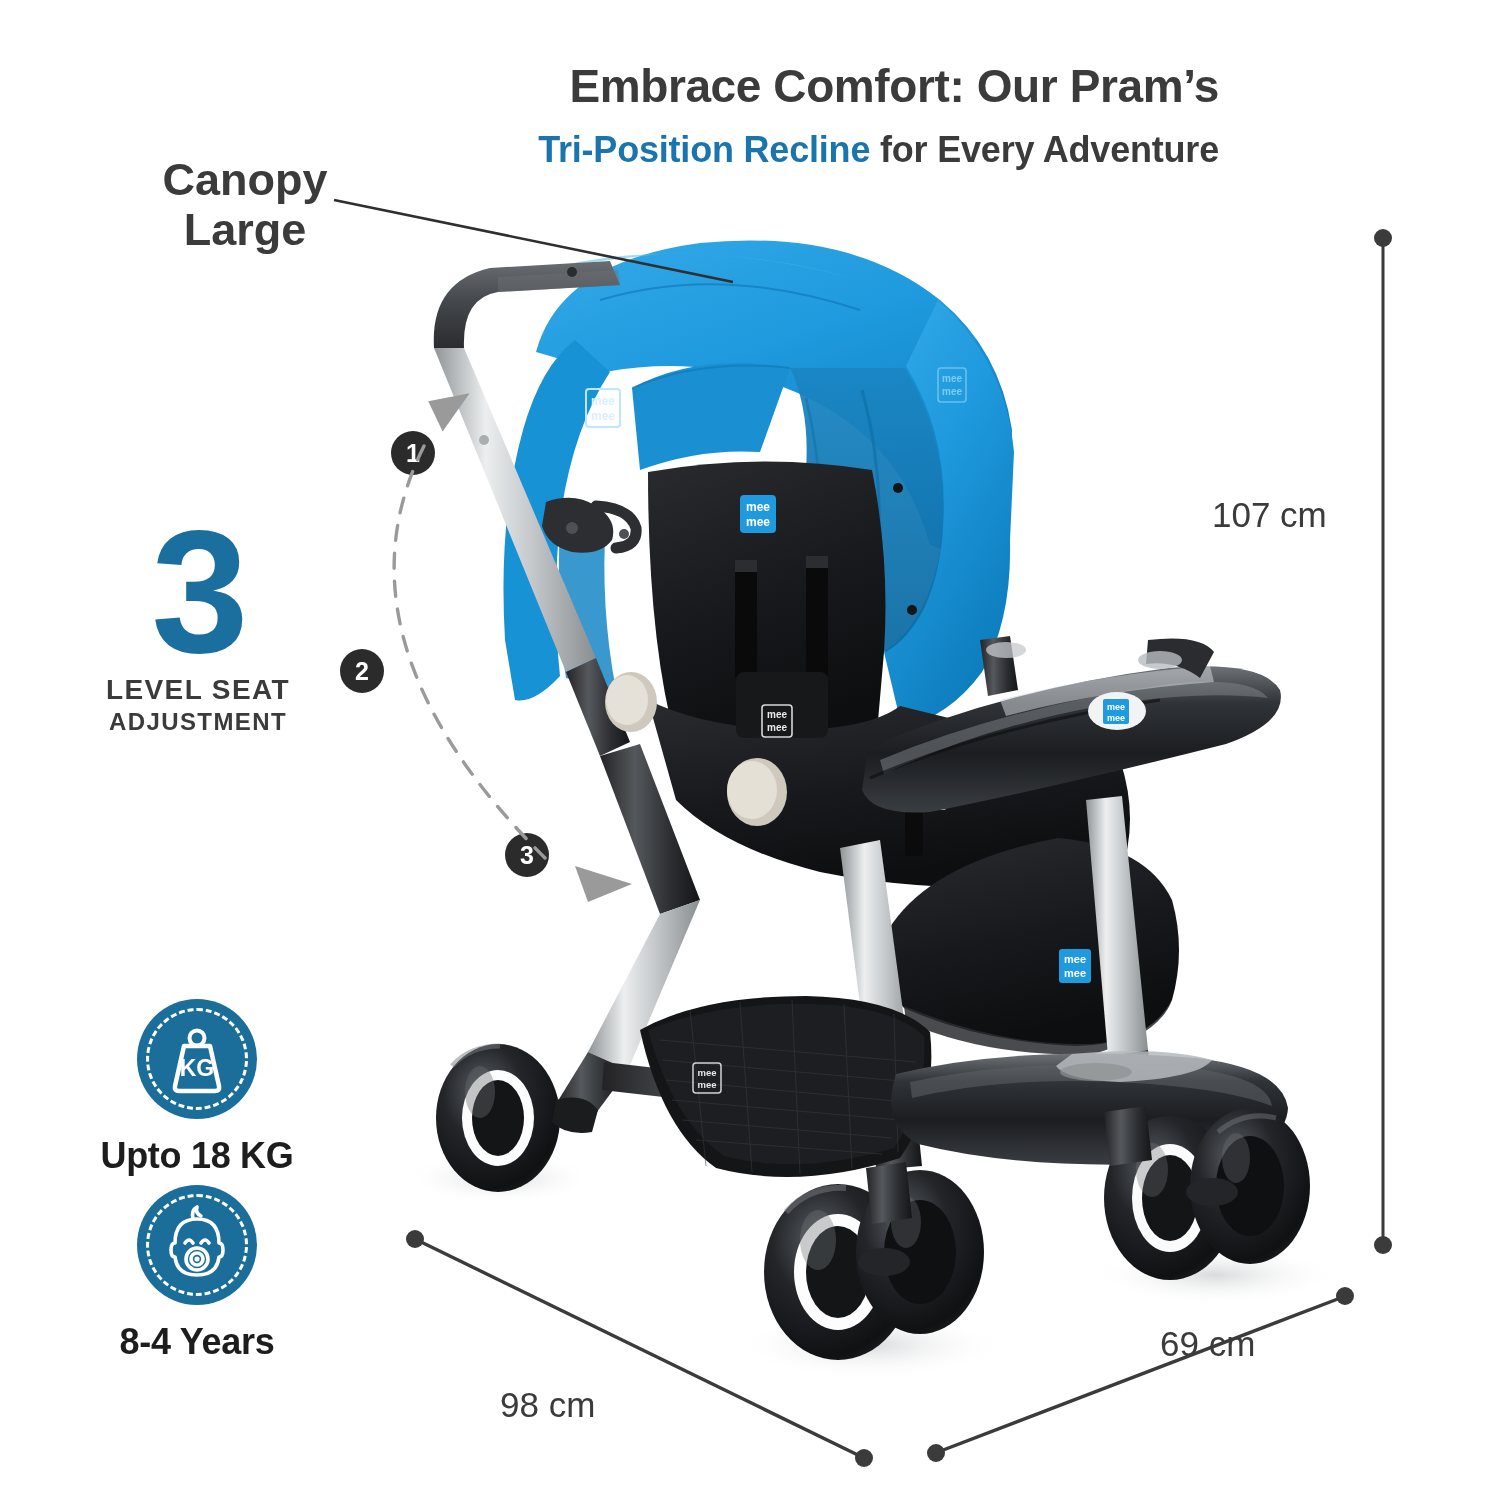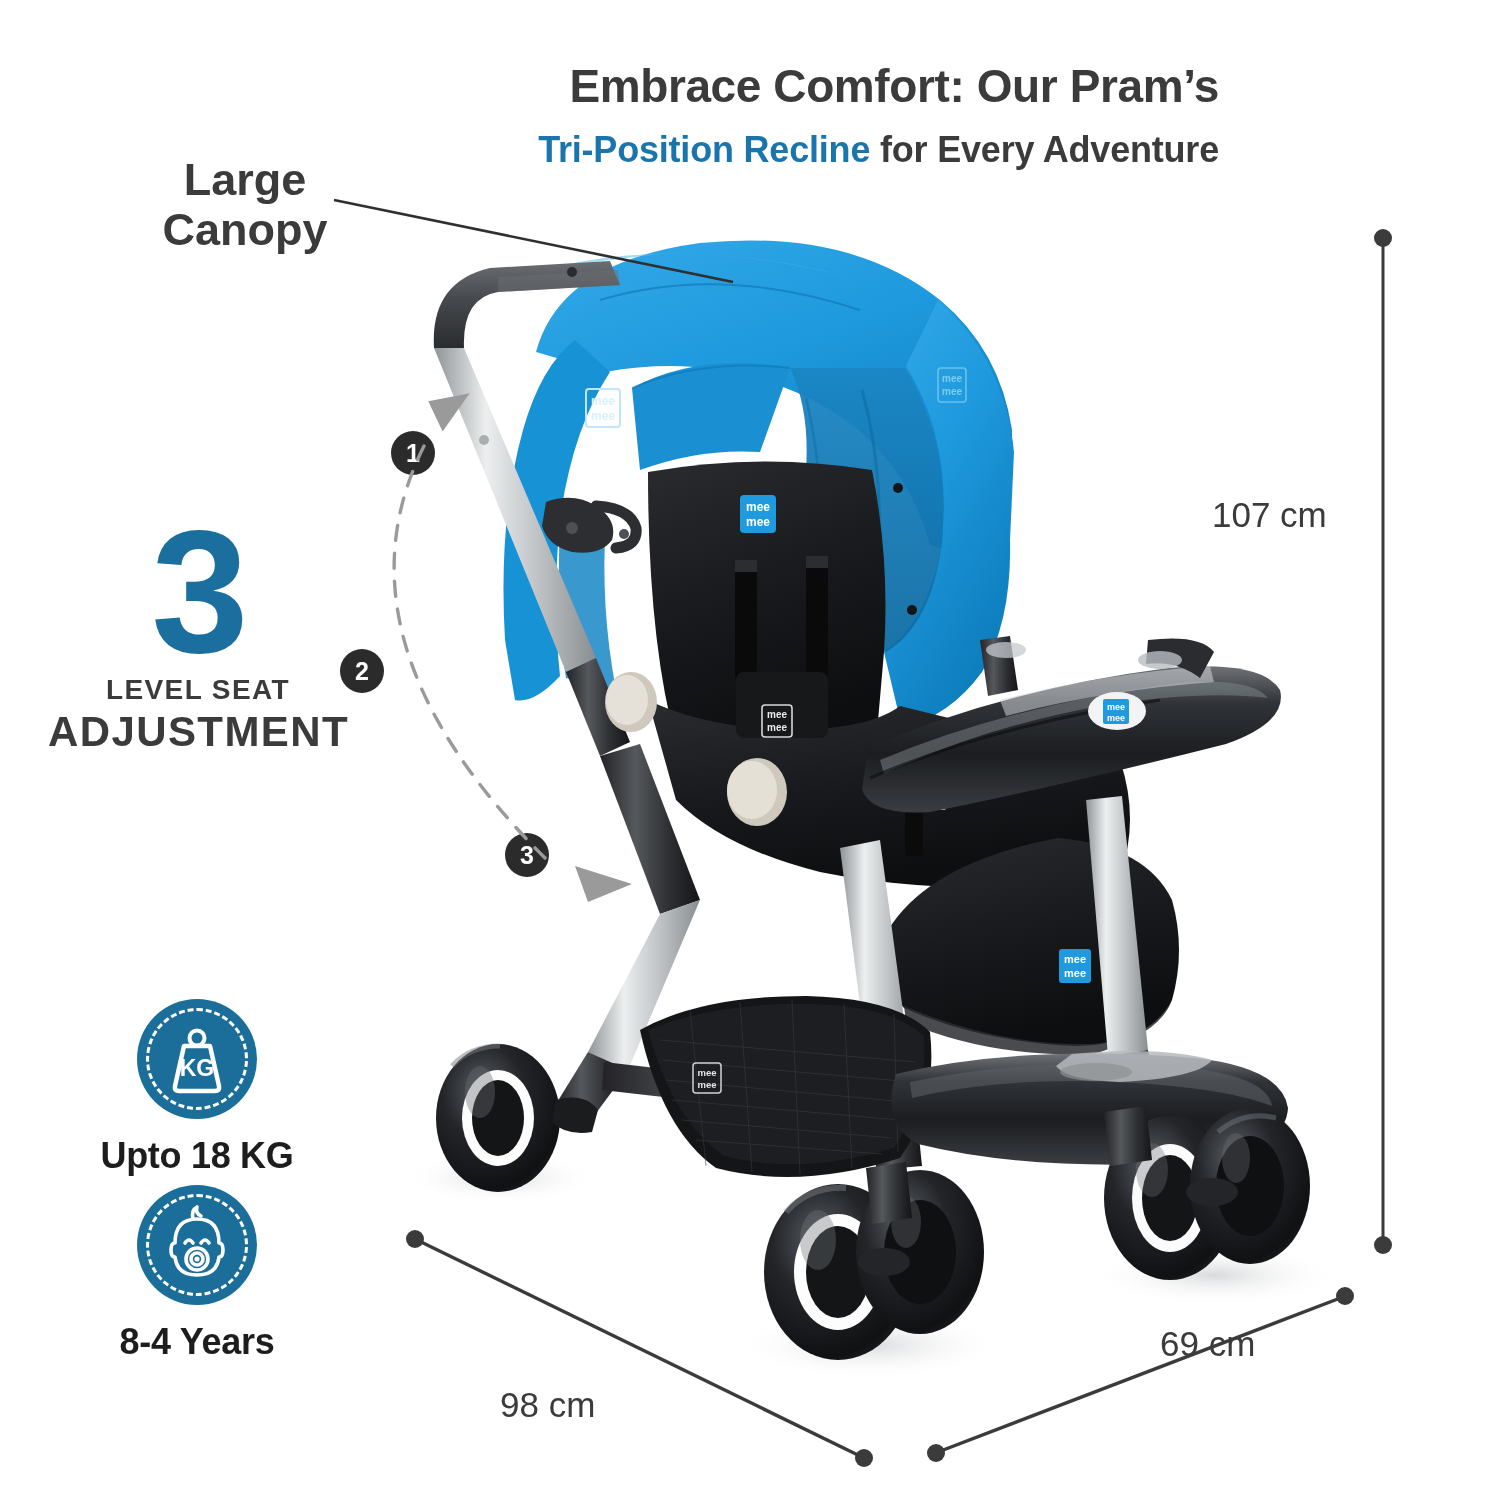--- a/index.html
+++ b/index.html
@@ -12,21 +12,21 @@
   .headline .l2{font-size:36px;font-weight:bold;color:#3b3b3b;letter-spacing:-0.2px;white-space:nowrap;margin-top:20px;}
   .headline .accent{color:#1a75ad;}
 
   
   .callout-canopy{position:absolute;left:120px;top:155px;width:250px;text-align:center;
     font-size:45px;font-weight:bold;color:#3b3b3b;line-height:1.12;}
 
   .three-block{position:absolute;left:48px;top:520px;width:300px;text-align:center;}
   .three-block .big3{font-size:175px;font-weight:bold;color:#1a6f9e;line-height:0.82;letter-spacing:-4px;}
   .three-block .l1{font-size:28px;font-weight:bold;color:#3b3b3b;letter-spacing:1.4px;margin-top:10px;}
-  .three-block .l2{font-size:42px;font-weight:bold;color:#3b3b3b;letter-spacing:1.4px;margin-top:2px;}
+  .three-block .l2{font-size:24px;font-weight:bold;color:#3b3b3b;letter-spacing:1.4px;margin-top:2px;}
 
   .badge-group{position:absolute;left:52px;width:290px;text-align:center;}
   .badge-group.g1{top:999px;}
   .badge-group.g2{top:1185px;}
   .badge-circle{width:120px;height:120px;border-radius:50%;background:#1b6e99;margin:0 auto;position:relative;}
   .badge-dash{position:absolute;left:9px;top:9px;right:9px;bottom:9px;border-radius:50%;
     border:3px dashed #ffffff;box-sizing:border-box;}
   .badge-ico{position:absolute;left:0;top:0;width:120px;height:120px;}
   .badge-label{font-size:36px;font-weight:bold;color:#1d1d1d;margin-top:16px;letter-spacing:-0.3px;text-align:center;}
 
@@ -49,22 +49,22 @@
 <body>
 
 <div id="stage">
 
   <div class="headline">
     <div class="l1">Embrace Comfort: Our Pram’s</div>
     <div class="l2"><span class="accent">Tri-Position Recline</span><span> for Every Adventure</span></div>
   </div>
 
   <div class="callout-canopy">
+    <div>Canopy</div>
     <div>Large</div>
-    <div>Canopy</div>
   </div>
 
   <div class="three-block">
     <div class="big3">3</div>
     <div class="l1">LEVEL SEAT</div>
     <div class="l2">ADJUSTMENT</div>
   </div>
 
   <div class="badge-group g1">
     <div class="badge-circle">

